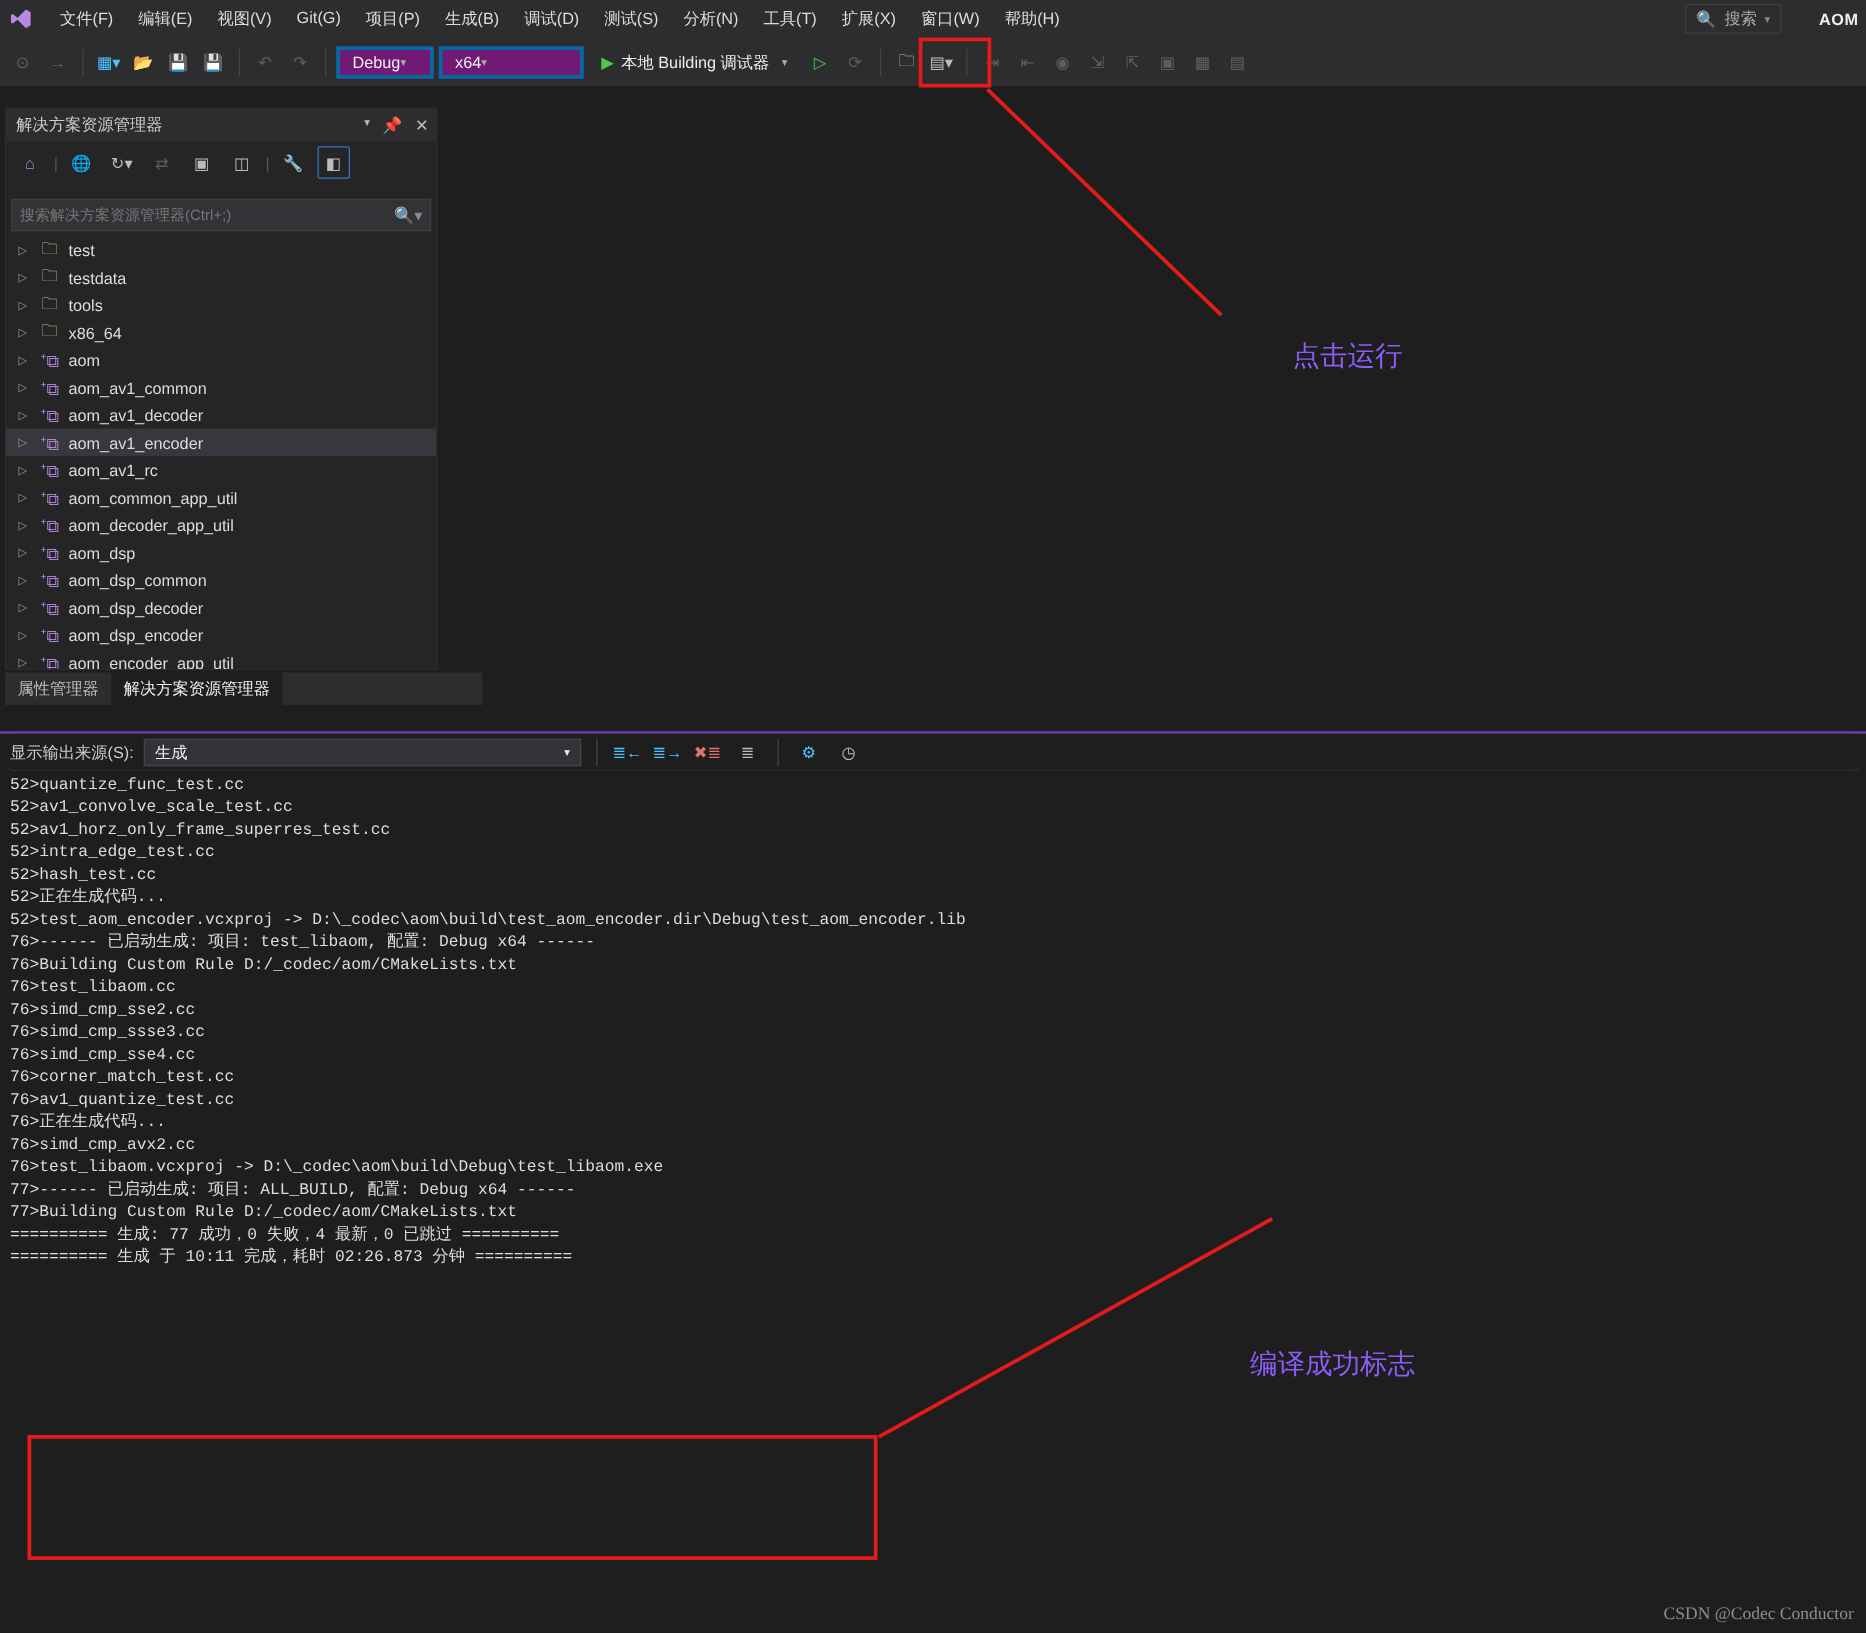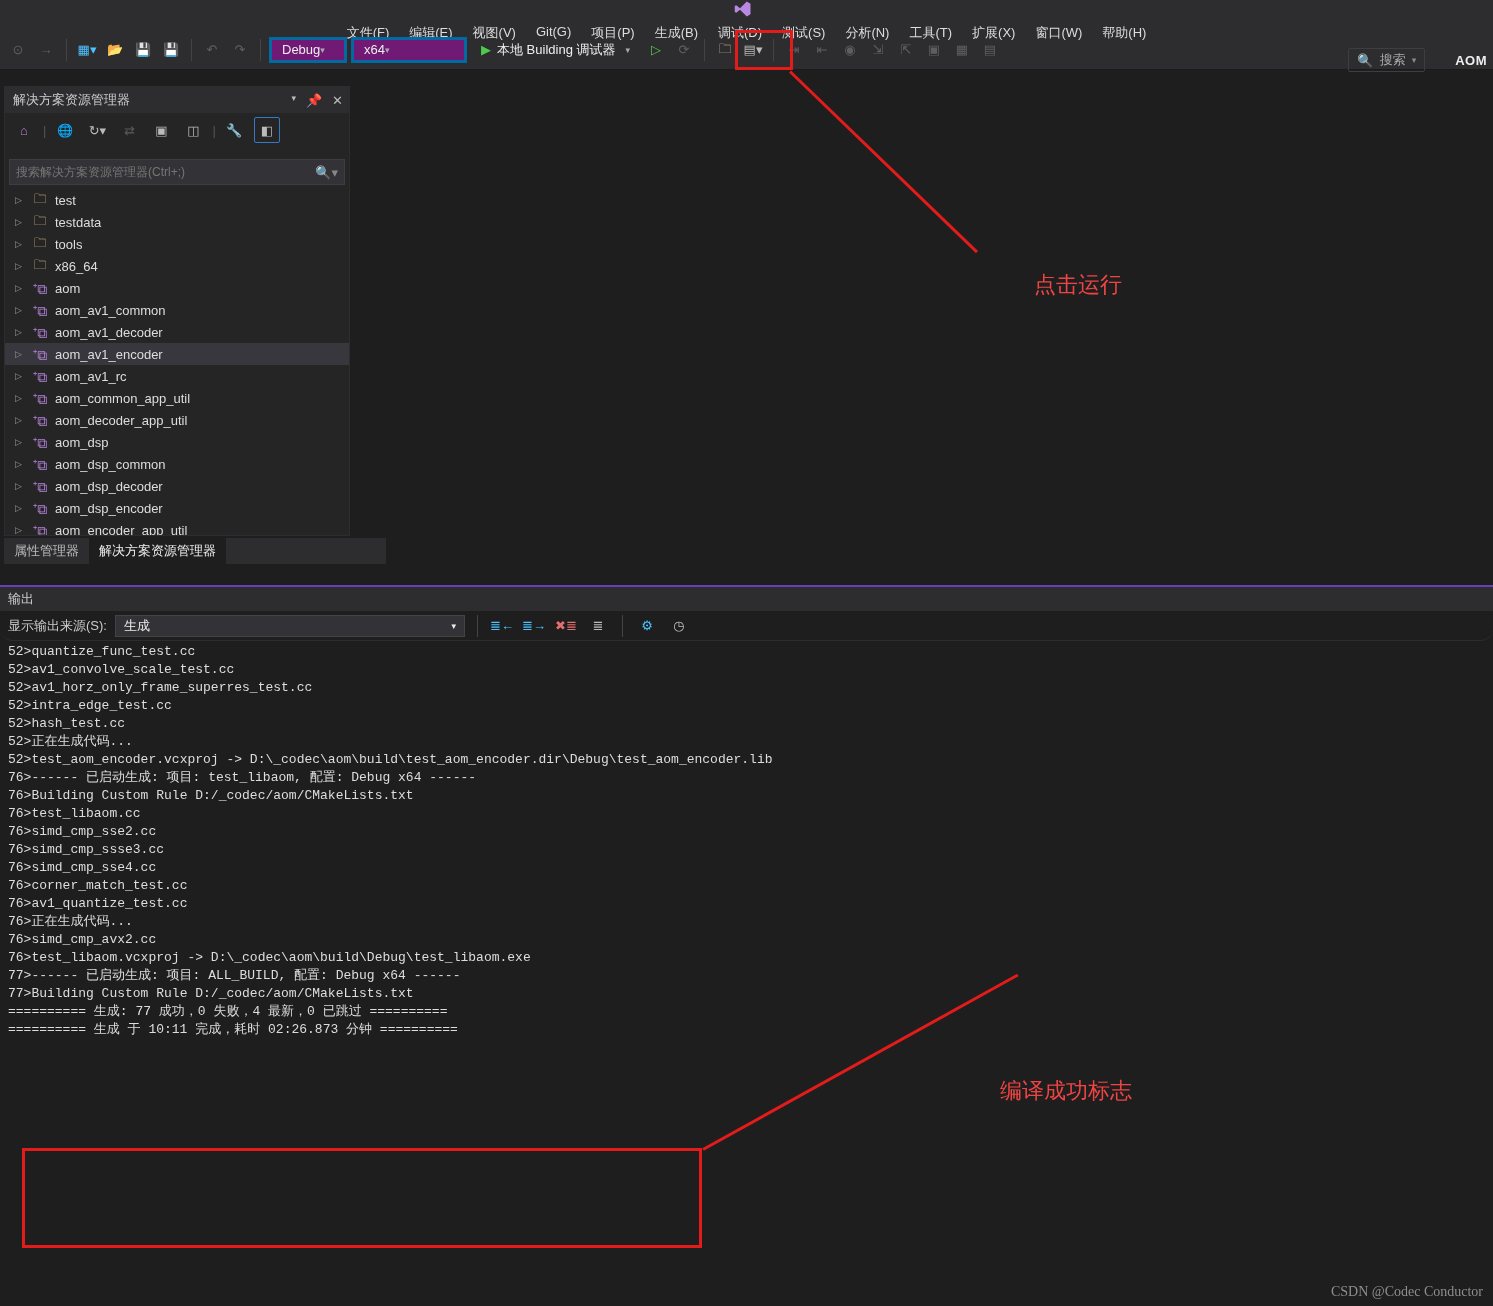--- a/index.html
+++ b/index.html
@@ -1,18 +1,18 @@
 <!DOCTYPE html>
 <html><head>
 <meta charset="utf-8">
 <style>
   * { margin:0; padding:0; box-sizing:border-box; }
   body { background:#1e1e1e; color:#ccc; font-family:"Microsoft YaHei","Segoe UI",sans-serif; font-size:13px; width:1493px; height:1306px; position:relative; overflow:hidden; }
   
-  .menubar { display:flex; align-items:center; height:30px; background:#2d2d30; padding:0 6px; gap:2px;flex-direction:column; }
+  .menubar { display:flex; align-items:center; height:30px; background:#2d2d30; padding:0 6px; gap:2px; }
   .vs-logo { width:22px; height:22px; display:flex; align-items:center; justify-content:center; margin-right:8px; }
   .vs-logo svg { width:18px; height:18px; }
   .menu-item { padding:4px 10px; color:#ddd; cursor:pointer; }
   .search-box { display:flex; align-items:center; color:#aaa; padding:2px 8px; border:1px solid #3e3e40; border-radius:2px; margin-left:8px; gap:6px;}
   .solution-name { margin-left:20px; color:#eee; font-weight:600; letter-spacing:0.5px; }
   .menubar-right { margin-left:auto; display:flex; align-items:center; gap:10px; }
   
   .toolbar { display:flex; align-items:center; height:40px; background:#2d2d30; border-bottom:1px solid #1b1b1c; padding:0 6px; gap:4px; }
   .tb-btn { width:24px; height:24px; display:flex; align-items:center; justify-content:center; color:#bbb; cursor:pointer; border-radius:2px;}
   .tb-btn.dim { opacity:.35; }
@@ -47,21 +47,21 @@
   .sb-tabs { position:absolute; top:468px; left:4px; width:382px; display:flex; background:#2d2d30; }
   .sb-tab { padding:4px 10px; color:#bbb; cursor:pointer; }
   .sb-tab.active { background:#1e1e1e; color:#eee; }
   
   .output-panel { position:absolute; left:0; right:0; top:515px; bottom:0; background:#1e1e1e; display:flex; flex-direction:column; border-top:2px solid #6a3fb5;}
   .out-title { background:#2d2d30; color:#ccc; padding:3px 8px; }
   .out-toolbar { display:flex; align-items:center; gap:8px; padding:4px 8px; height:30px; background:#1e1e1e; border-bottom:1px solid #2d2d30;border-radius:13px;}
   .out-combo { display:flex; align-items:center; justify-content:space-between; width:350px; height:22px; background:#333337; border:1px solid #434346; padding:0 8px; color:#eee;}
   .out-body { flex:1; overflow:auto; padding:2px 8px; font-family:SimSun,"Courier New",monospace; font-size:13px; line-height:18px; color:#ddd; white-space:pre; }
   
-  .anno { position:absolute; color:#ef4444; font-size:22px; font-family:Liberation Sans, sans-serif; pointer-events:none;}
+  .anno { position:absolute; color:#8b5cf6; font-size:22px; font-family:Liberation Sans, sans-serif; pointer-events:none;}
   .anno-line { position:absolute; background:#e21b1b; transform-origin:left center; pointer-events:none;}
   .watermark { position:absolute; right:10px; bottom:6px; color:#8e8e8e; font-size:14px; font-family:"Segoe UI"; }
 </style>
 </head>
 <body>
 
 <div class="menubar">
   <span class="vs-logo">
     <svg viewBox="0 0 24 24">
         <path fill="#b888e2" d="M17 2l5 3v14l-5 3-9-9-5 4-2-1V8l2-1 5 4 9-9z"></path>
@@ -246,21 +246,20 @@
           <span>aom_encoder_stats</span>
         </div>
       </div>
   </div>
   <div class="sb-tabs">
     <div class="sb-tab">属性管理器</div>
     <div class="sb-tab active">解决方案资源管理器</div>
   </div>
 
   <div class="output-panel">
-    <div class="out-title">输出</div>
     <div class="out-toolbar">
       <span>显示输出来源(S):</span>
       <div class="out-combo">
         <span>生成</span>
         <span class="caret" style="font-size:9px">▾</span>
       </div>
       <span class="tb-sep"></span>
       <span class="tb-btn" style="color:#4cc2ff">≣←</span>
       <span class="tb-btn" style="color:#4cc2ff">≣→</span>
       <span class="tb-btn" style="color:#e37070">✖≣</span>

